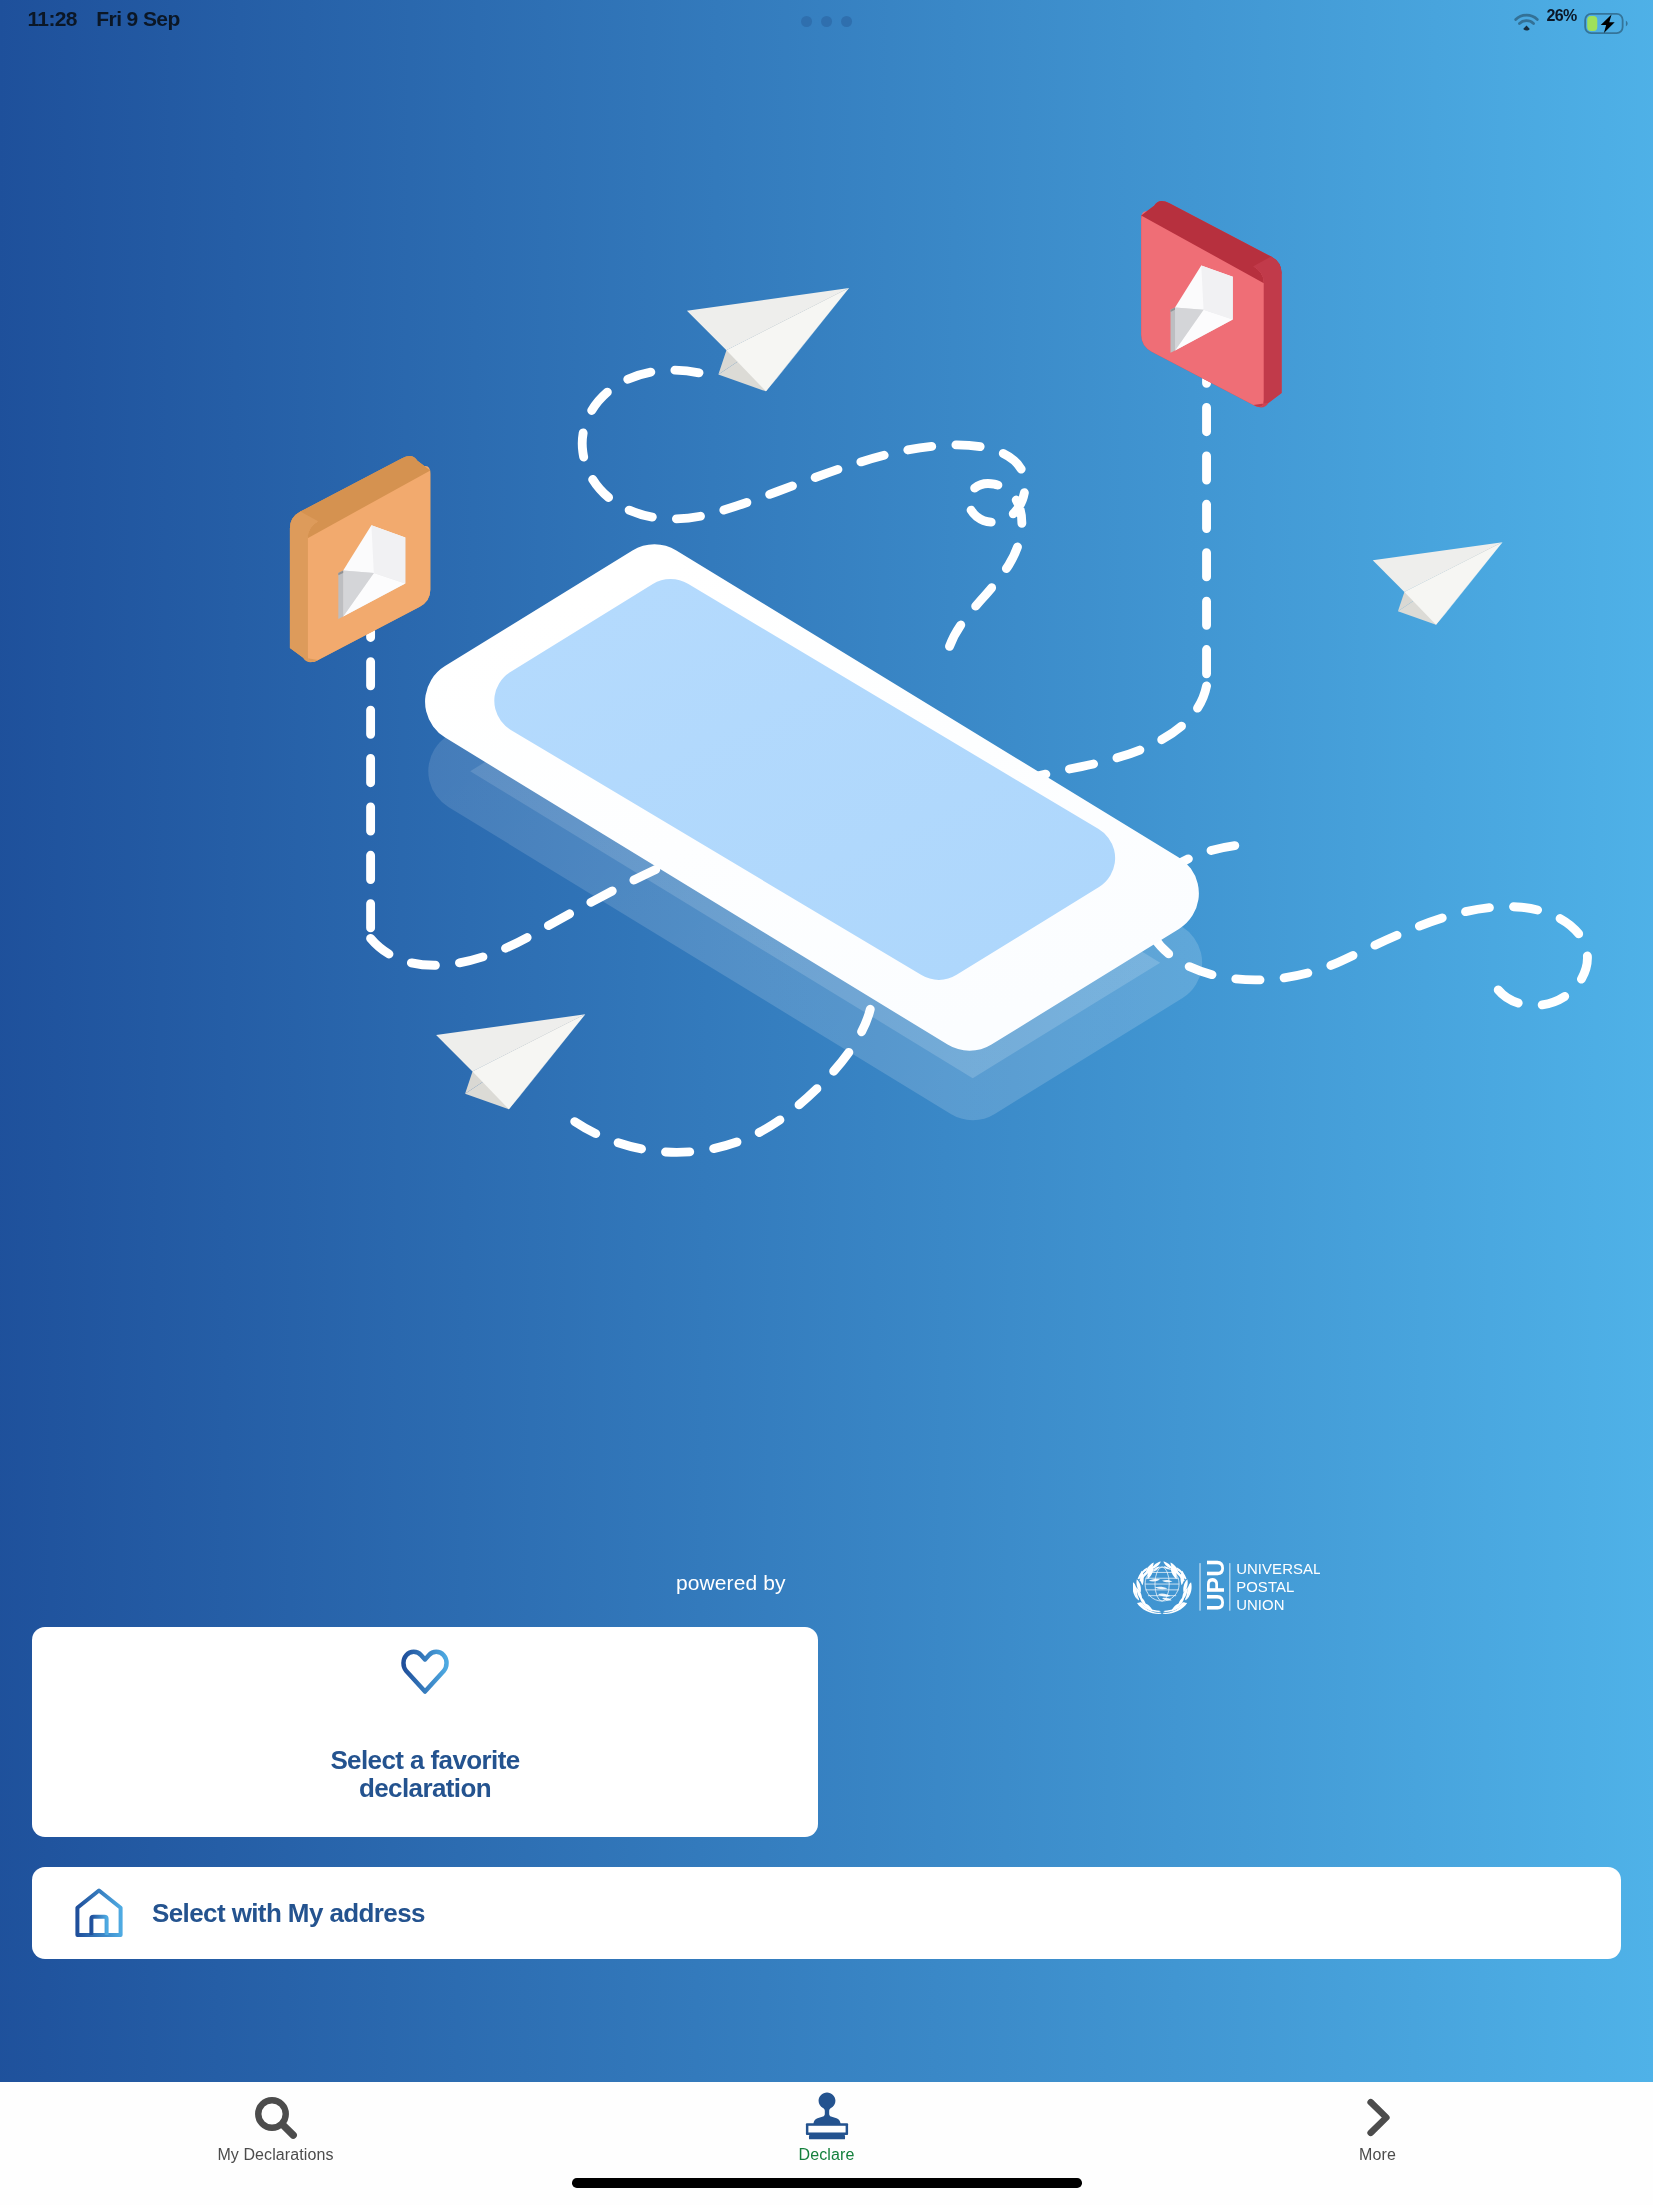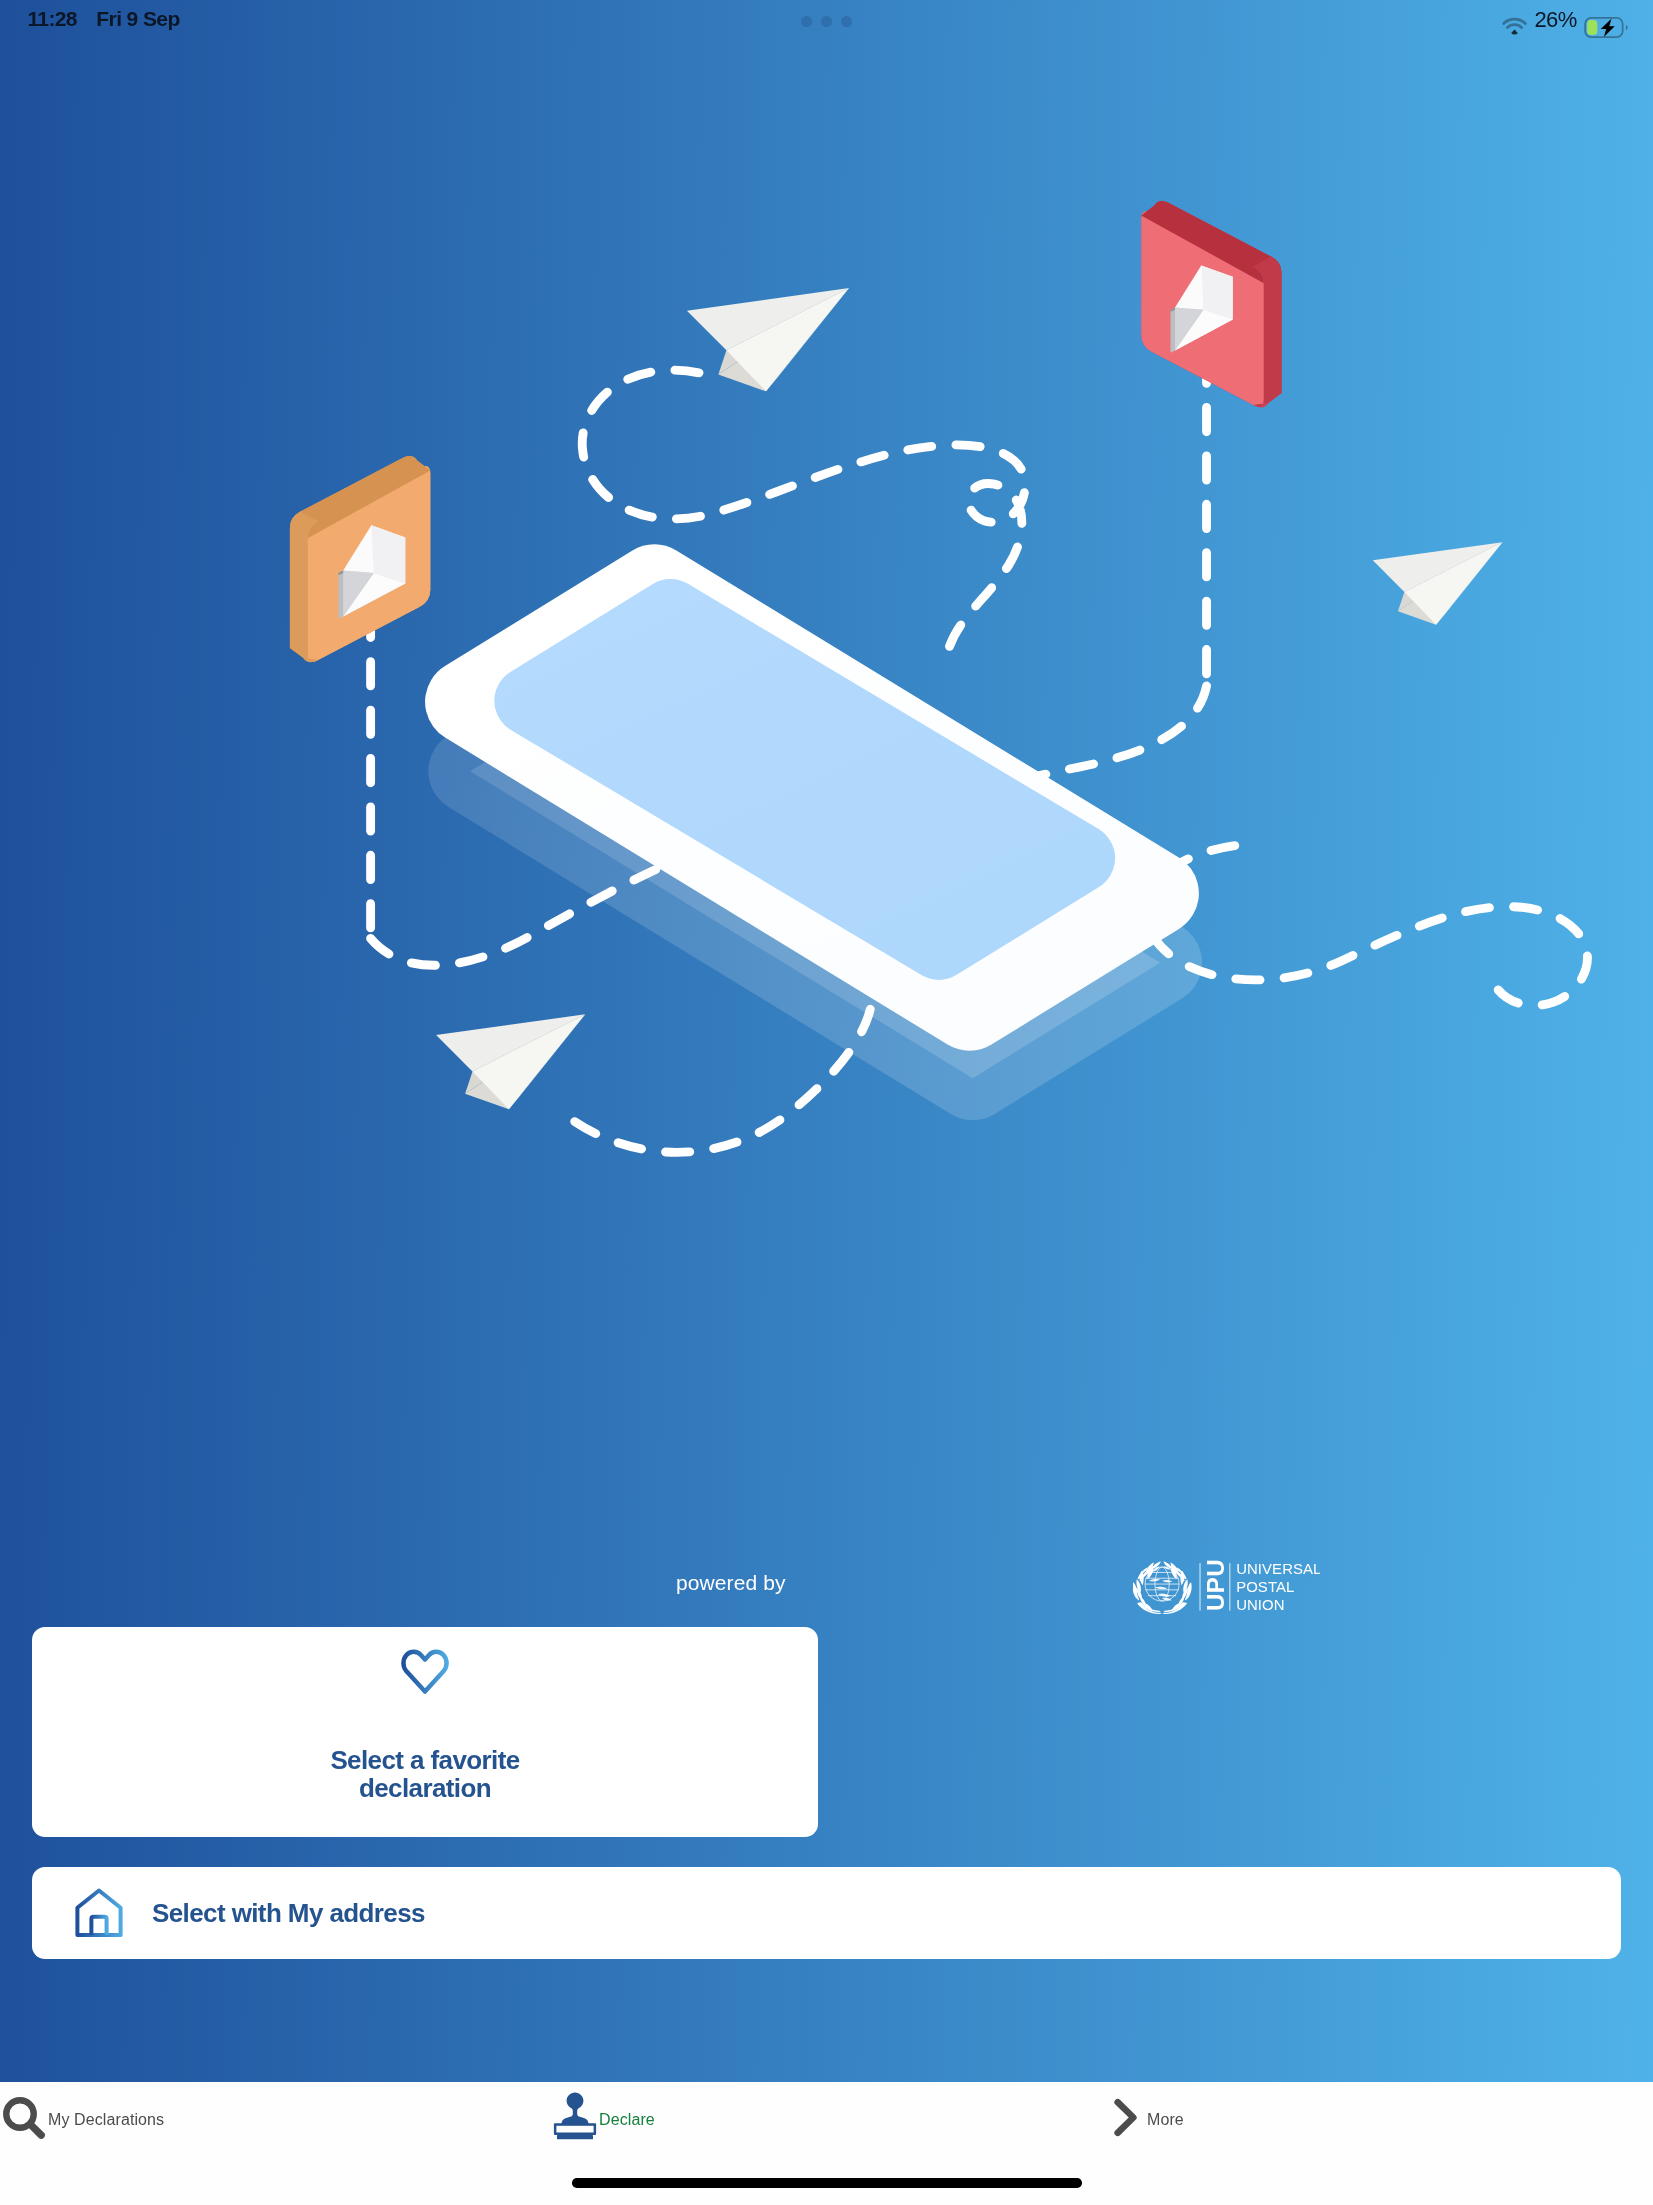--- a/index.html
+++ b/index.html
@@ -10,21 +10,21 @@
     background:linear-gradient(90.6deg,#1e509b 0%,#4fb2e8 100%)}
 
   
   .statusbar{position:absolute;left:0;top:0;width:1653px;height:48px;z-index:20}
   .sb-left{position:absolute;left:27.4px;top:7.3px;display:flex;align-items:baseline;gap:19.4px;
     color:#0b1726;font-size:21px;font-weight:700;letter-spacing:-0.6px}
   .sb-dots{position:absolute;left:50%;transform:translateX(-50%);top:16px;display:flex;gap:9px}
   .sb-dots i{display:block;width:11.3px;height:11.3px;border-radius:50%;background:#2f6fae}
   .sb-right{position:absolute;right:25px;top:6.5px;display:flex;align-items:center;gap:7.3px}
   .sb-right svg{display:block}
-  .sb-pct{color:#0b1726;font-size:22px;font-weight:400;letter-spacing:-0.6px;margin-bottom:15px}
+  .sb-pct{color:#0b1726;font-size:16px;font-weight:700;letter-spacing:-0.6px;margin-bottom:15px}
 
   
   .illu{position:absolute;left:0;top:0;width:1653px;height:1170px}
 
   
   .powered{position:absolute;left:0;top:0;width:1653px;height:1631px;pointer-events:none}
   .pw-text{position:absolute;left:676px;top:1571px;color:#fff;font-size:21px;letter-spacing:0.1px}
   .upu{position:absolute;left:1133px;top:1558px;width:202px;height:61px}
 
   
@@ -36,21 +36,21 @@
   .fav .lbl{position:absolute;left:0;top:119px;width:100%;text-align:center;color:#24538f;
      font-size:26px;font-weight:700;line-height:28px;letter-spacing:-0.6px;white-space:pre-line}
   .fav2 .lbl{top:104px}
   .wide{width:1589px;height:92px;margin-top:30px;display:flex;align-items:center}
   .wide .ic{width:48px;margin-left:43px;display:flex;justify-content:center;align-items:center}
   .wide .lbl{margin-left:29px;color:#24538f;font-size:26px;font-weight:700;letter-spacing:-0.6px}
 
   
   .tabbar{position:absolute;left:0;top:2082px;width:1653px;height:124px;background:#fefefe}
   .tabs{position:absolute;left:0;top:12px;width:1653px;display:flex}
-  .tab{flex:1;display:flex;flex-direction:row;align-items:center}
+  .tab{flex:1;display:flex;flex-direction:column;align-items:center}
   .tab .ti{display:flex;align-items:center;justify-content:center;height:47px}
   .tab .tl{font-size:16px;color:#4c4c4c;margin-top:4.8px;letter-spacing:0.1px}
   .tab.active .tl{color:#15803d}
   .homeind{position:absolute;left:50%;transform:translateX(-50%);bottom:18px;width:510px;height:9.7px;
      border-radius:4.8px;background:#000}
 </style>
 </head>
 <body>
 
 <div id="screen">

